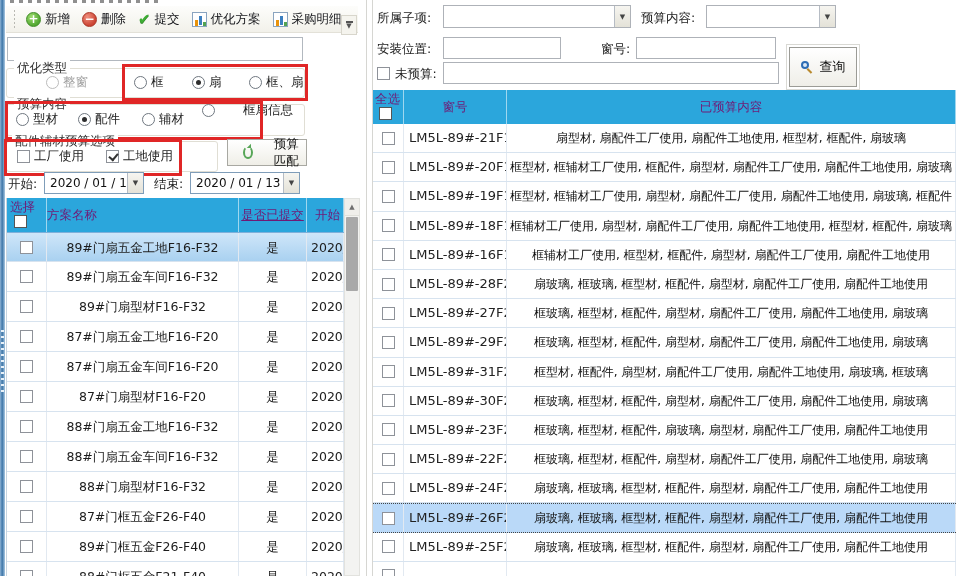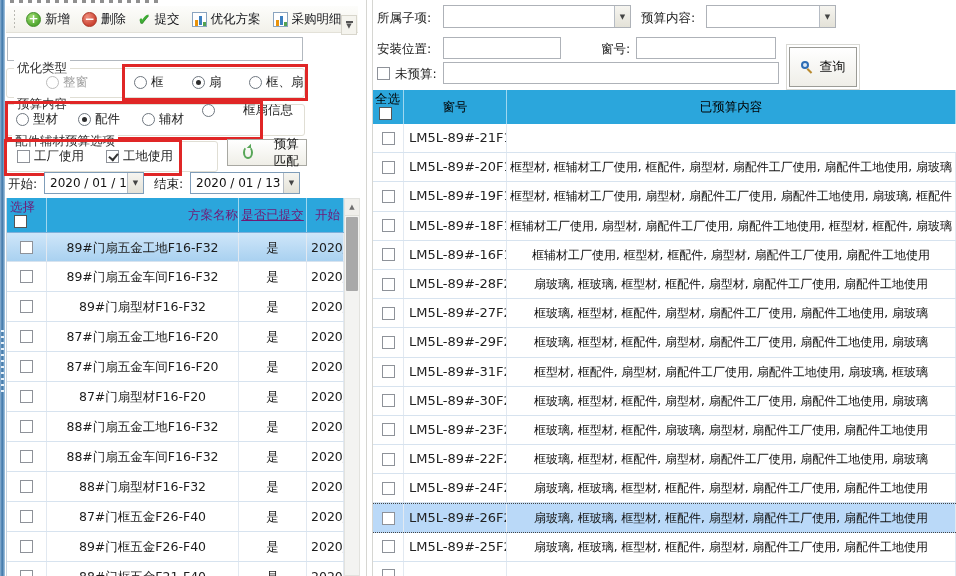--- a/index.html
+++ b/index.html
@@ -78,21 +78,21 @@
   .combo-arrow{width:16px;height:100%;background:linear-gradient(180deg,#f6f5f0,#e4e2d8);border-left:1px solid #b6bcc4;
     display:flex;align-items:center;justify-content:center;font-size:7px;color:#444;box-sizing:border-box;}
 
   
   .ltable{position:absolute;left:0;top:198px;width:338px;height:378px;overflow:hidden;border-left:1px solid #c6d4e0;box-sizing:border-box;}
   .lhead{display:flex;height:34px;background:#2ba6dc;color:#701a75;box-sizing:border-box;}
   .lhead>div{border-right:1px solid rgba(255,255,255,.55);box-sizing:border-box;overflow:hidden;}
   .lh-sel{width:40px;position:relative;}
   .lh-sel .t{position:absolute;left:3px;top:1px;font-size:12.5px;}
   .lh-sel .cb{position:absolute;left:7px;top:17px;border-color:#555;}
-  .lh-name{width:192px;text-align:right;line-height:34px;}
+  .lh-name{width:192px;text-align:left;line-height:34px;}
   .lh-sub{width:68px;text-align:center;line-height:34px;text-decoration:underline;}
   .lh-date{flex:1;line-height:34px;padding-left:8px;white-space:nowrap;}
   .lrow{display:flex;height:30px;border-bottom:1px solid #d7e3ef;box-sizing:border-box;background:#fff;}
   .lrow.sel{background:linear-gradient(180deg,#cfe6f9,#a9d1f0);border-top:1px solid #7fb0da;}
   .lrow>div{border-right:1px solid #e2e9f1;box-sizing:border-box;overflow:hidden;white-space:nowrap;}
   .lc-sel{width:40px;display:flex;align-items:center;justify-content:center;}
   .lc-name{width:192px;text-align:center;line-height:29px;font-size:12.5px;}
   .lc-sub{width:68px;text-align:center;line-height:29px;}
   .lc-date{flex:1;line-height:29px;padding-left:4px;font-size:12.5px;}
 
@@ -113,21 +113,21 @@
   .finput{position:absolute;height:22px;border:1px solid #aeb2b8;background:#fff;box-sizing:border-box;font-size:12px;padding:2px 4px;outline:none;}
   .query-btn{position:absolute;left:416px;top:47px;width:68px;height:40px;border:1px solid #9b9b96;outline:1px solid #d9d9d4;outline-offset:2px;
     background:linear-gradient(180deg,#ffffff,#efeee8);display:flex;align-items:center;justify-content:center;gap:6px;
     font-size:13px;color:#111;box-sizing:border-box;}
   .ic-mag{width:13px;height:13px;position:relative;display:inline-block;}
   .ic-mag::before{content:"";position:absolute;left:0;top:0;width:8px;height:8px;border:2px solid #2e6db4;border-radius:50%;box-sizing:border-box;background:#dce9f6;}
   .ic-mag::after{content:"";position:absolute;left:7px;top:7px;width:6px;height:2px;background:#b98a2e;transform:rotate(45deg);transform-origin:0 0;}
 
   
   .rtable{position:absolute;left:0;top:90px;width:583px;height:486px;overflow:hidden;}
-  .rhead{display:flex;height:34px;background:#2ba6dc;color:#000000;box-sizing:border-box;}
+  .rhead{display:flex;height:34px;background:#2ba6dc;color:#701a75;box-sizing:border-box;}
   .rhead>div{border-right:1px solid rgba(255,255,255,.55);box-sizing:border-box;}
   .rh-sel{width:31px;position:relative;}
   .rh-sel .t{position:absolute;left:2px;top:1px;font-size:12.5px;}
   .rh-sel .cb{position:absolute;left:6px;top:17px;border-color:#555;}
   .rh-no{width:103px;text-align:center;line-height:34px;}
   .rh-content{flex:1;text-align:center;line-height:34px;}
   .rrow{display:flex;height:29.2px;border-bottom:1px solid #d7e3ef;box-sizing:border-box;background:#fff;}
   .rrow.sel{background:#bad9f8;border-top:1px dotted #444;border-bottom:1px dotted #444;}
   .rrow>div{border-right:1px solid #e2e9f1;box-sizing:border-box;overflow:hidden;white-space:nowrap;}
   .rc-sel{width:31px;display:flex;align-items:center;justify-content:center;}
@@ -407,20 +407,21 @@
       </div>
       <div class="rh-no">窗号</div>
       <div class="rh-content">已预算内容</div>
     </div>
     <div id="right-rows">
   <div class="rrow">
     <div class="rc-sel">
             <span class="cb"></span>
           </div>
     <div class="rc-no">LM5L-89#-21F19</div>
+    <div class="rc-content">扇型材, 扇配件工厂使用, 扇配件工地使用, 框型材, 框配件, 扇玻璃</div>
   </div>
 
   <div class="rrow">
     <div class="rc-sel">
             <span class="cb"></span>
           </div>
     <div class="rc-no">LM5L-89#-20F18</div>
     <div class="rc-content">框型材, 框辅材工厂使用, 框配件, 扇型材, 扇配件工厂使用, 扇配件工地使用, 扇玻璃</div>
   </div>
 

